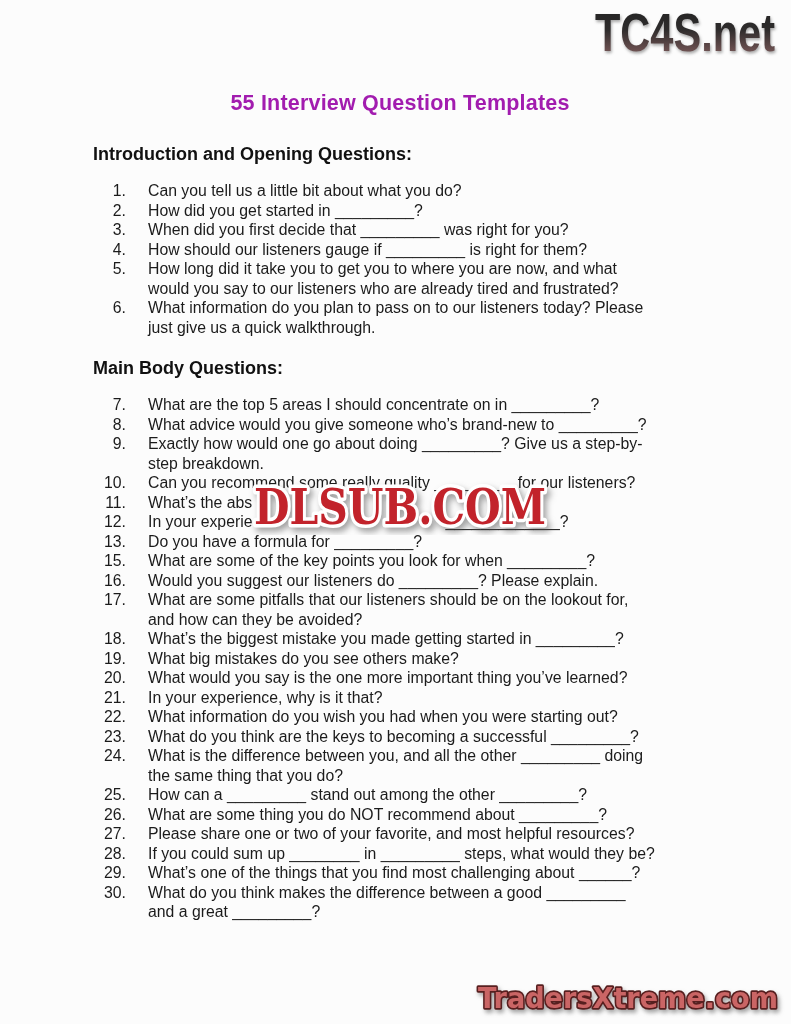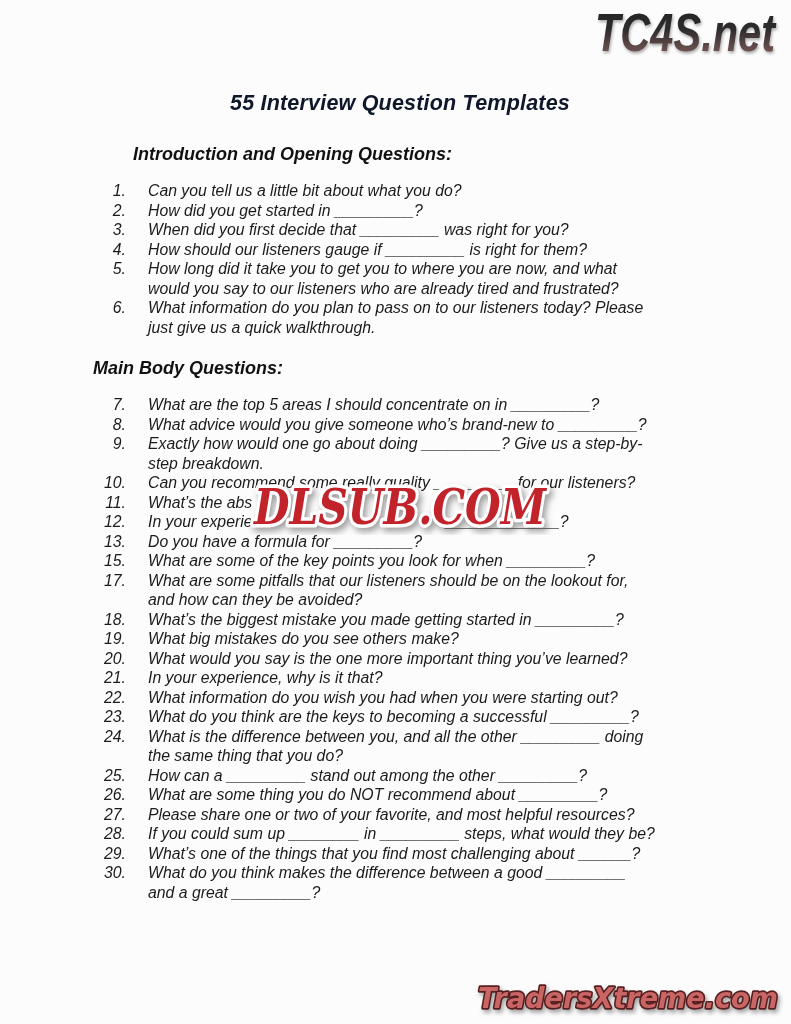--- a/index.html
+++ b/index.html
@@ -3,33 +3,32 @@
 <meta charset="utf-8">
 <style>
   html,body{margin:0;padding:0;background:#e8e8e8;}
   .page{
     position:relative;
     width:791px;height:1024px;
     background:#fcfcfc;
     overflow:hidden;
     font-family:"Liberation Sans",sans-serif;
     color:#1b1b1b;
-    font-style:italic;
   }
   .content{
     position:absolute;left:93px;top:90px;width:614px;
   }
   h1.doc-title{
     margin:0;font-size:21.5px;line-height:27px;font-weight:bold;
-    text-align:center;letter-spacing:.2px;color:#0f172a;
+    text-align:center;letter-spacing:.2px;color:#a21caf;
   }
   h2.section-heading{
     margin:0;font-size:18px;line-height:22px;font-weight:bold;color:#111;
   }
-  h2.intro-heading{margin-top:26px;margin-left:40px;}
+  h2.intro-heading{margin-top:26px;}
   h2.main-heading{margin-top:20px;}
   ol.question-list{
     list-style:none;margin:16px 0 0 0;padding:0;
     font-size:15.8px;line-height:19.5px;
   }
   ol.question-list li{display:flex;align-items:flex-start;}
   .q-num{
     width:33px;flex:0 0 33px;text-align:right;padding-right:14px;
     white-space:nowrap;
   }
@@ -147,20 +146,26 @@
             <div class="q-line">Do you have a formula for _________?</div>
           </div>
         </li>
         <li>
           <span class="q-num">15.</span>
           <div class="q-text">
             <div class="q-line">What are some of the key points you look for when _________?</div>
           </div>
         </li>
         <li>
+          <span class="q-num">16.</span>
+          <div class="q-text">
+            <div class="q-line">Would you suggest our listeners do _________? Please explain.</div>
+          </div>
+        </li>
+        <li>
           <span class="q-num">17.</span>
           <div class="q-text">
             <div class="q-line">What are some pitfalls that our listeners should be on the lookout for,</div>
             <div class="q-line">and how can they be avoided?</div>
           </div>
         </li>
         <li>
           <span class="q-num">18.</span>
           <div class="q-text">
             <div class="q-line">What’s the biggest mistake you made getting started in _________?</div>

